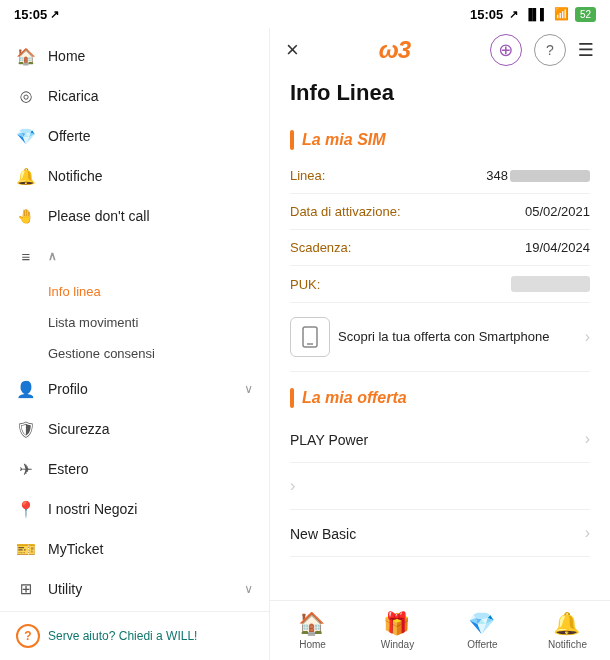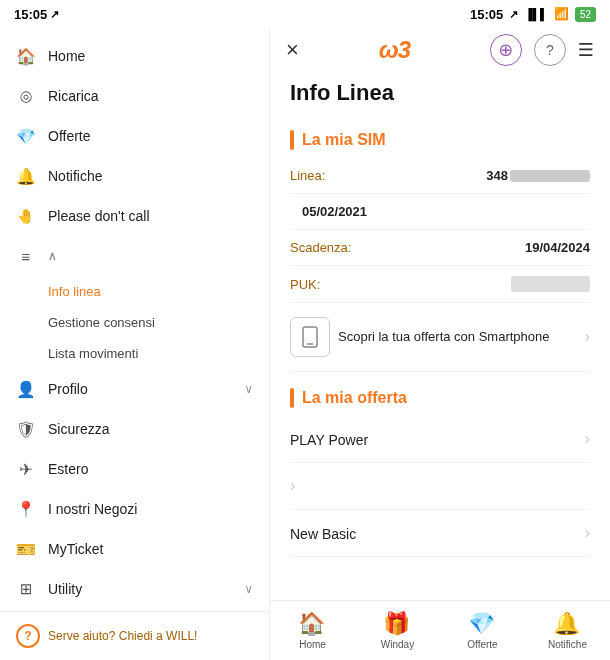--- a/index.html
+++ b/index.html
@@ -159,37 +159,37 @@
     .section-bar {
       width: 4px;
       height: 20px;
       background: #f47920;
       border-radius: 2px;
     }
     .section-title {
       font-size: 16px;
       font-weight: 600;
       color: #f47920;
+      font-style: italic;
     }
 
     .info-row {
       display: flex;
       justify-content: space-between;
       align-items: center;
       padding: 10px 0;
       border-bottom: 1px solid #f0f0f0;
       font-size: 13px;
     }
     .info-label {
       color: #a16207;
     }
     .info-value {
       color: #222;
-      font-weight: 700;
-      margin-left: 12px;
+      font-weight: 400;
     }
     .info-value.blurred {
       color: #ccc;
       background: #ddd;
       border-radius: 4px;
       padding: 2px 8px;
       font-size: 11px;
     }
 
     .card-item {
@@ -321,24 +321,24 @@
 
     <div class="nav-item active">
       <span class="nav-icon" style="font-size:15px;">≡</span>
       <span class="chevron">∧</span>
     </div>
 
     <div class="sub-item active-sub">
       <span>Info linea</span>
     </div>
     <div class="sub-item">
+      <span>Lista movimenti</span>
+    </div>
+    <div class="sub-item">
       <span>Gestione consensi</span>
-    </div>
-    <div class="sub-item">
-      <span>Lista movimenti</span>
     </div>
 
     <div class="nav-item">
       <span class="nav-icon">👤</span>
       <span class="nav-label">Profilo</span>
       <span class="chevron">∨</span>
     </div>
 
     <div class="nav-item">
       <span class="nav-icon">🛡</span>
@@ -368,21 +368,21 @@
 
     <div class="nav-item">
       
       
     </div>
 
   </div>
 
   <div class="help-bar">
     <div class="help-icon">?</div>
-    <span style="font-size:12px;color:#a16207;">Serve aiuto? Chiedi a WILL!</span>
+    <span style="font-size:12px;color:#0f766e;">Serve aiuto? Chiedi a WILL!</span>
   </div>
 </div>
 
 <div class="right-panel">
 
   <div class="top-bar">
     <span class="close-icon-btn" style="font-size:22px;color:#333;font-weight:300;">×</span>
     <div style="flex:1;display:flex;justify-content:center;">
       <span class="w3-logo">ω<span>3</span></span>
     </div>
@@ -401,20 +401,21 @@
     </div>
 
     <div class="info-row">
       <span class="info-label">Linea:</span>
       <span class="info-value">
         <span>348</span><span style="background:#ccc;color:#ccc;border-radius:3px;padding:0 18px;margin-left:2px;font-size:11px;">————</span>
       </span>
     </div>
 
     <div class="info-row">
+      <span class="info-label">Data di attivazione:</span>
       <span class="info-value">05/02/2021</span>
     </div>
 
     <div class="info-row">
       <span class="info-label">Scadenza:</span>
       <span class="info-value">19/04/2024</span>
     </div>
 
     <div class="info-row">
       <span class="info-label">PUK:</span>

